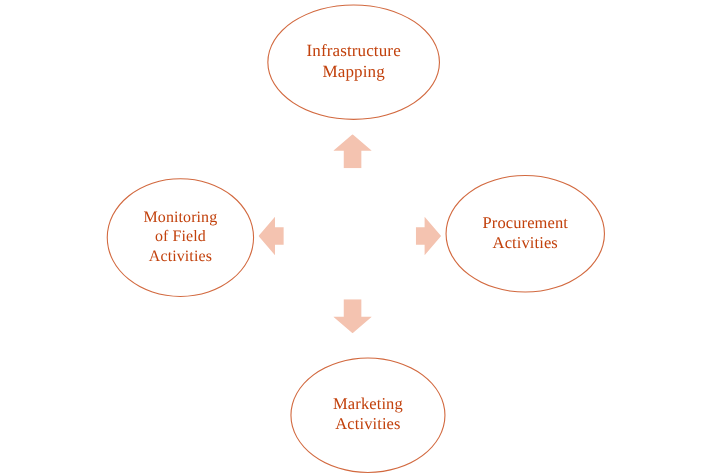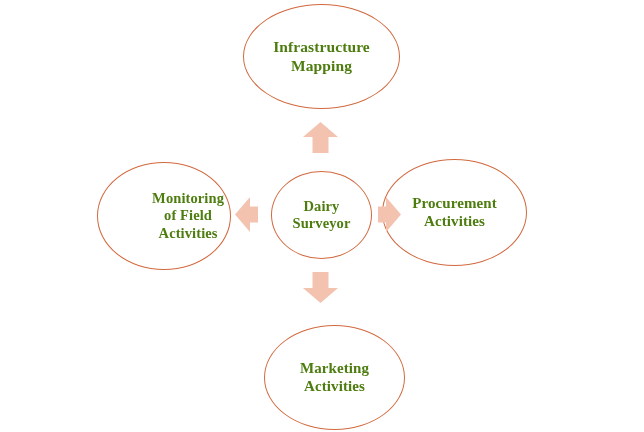--- a/index.html
+++ b/index.html
@@ -30,56 +30,55 @@
     justify-content: center;
     box-sizing: border-box;
     border: 1.3px solid #d2693f;
     border-radius: 50%;
     background: #ffffff;
     text-align: center;
   }
 
   .node-label {
     font-family: "Liberation Serif", "DejaVu Serif", serif;
-    font-weight: bold;
-    color: #4d7c0f;
+    font-weight: normal;
+    color: #c2410c;
     line-height: 1.18;
     letter-spacing: 0.1px;
     white-space: pre-line;
     padding: 0 6px;
   }
 
   
   #node-top {
     left: 243px;
     top: 4px;
     width: 157px;
     height: 105px;
   }
   #node-top .node-label { font-size: 15.5px; }
 
   #node-left {
     left: 97px;
     top: 162px;
     width: 134px;
     height: 108px;
-    justify-content: flex-end;
   }
   #node-left .node-label { font-size: 14.5px; }
 
   #node-center {
     left: 271px;
     top: 171px;
     width: 101px;
     height: 88px;
   }
   #node-center .node-label { font-size: 14.5px; }
 
   #node-right {
-    left: 382px;
+    left: 405px;
     top: 159px;
     width: 145px;
     height: 107px;
     text-align: center;
   }
   #node-right .node-label { font-size: 15px; }
 
   #node-bottom {
     left: 264px;
     top: 325px;
@@ -108,24 +107,20 @@
     <span class="node-label">Infrastructure
 Mapping</span>
   </div>
 
   <div class="node" id="node-left">
     <span class="node-label">Monitoring
 of Field
 Activities</span>
   </div>
 
-  <div class="node" id="node-center">
-    <span class="node-label">Dairy
-Surveyor</span>
-  </div>
 
   <div class="node" id="node-right">
     <span class="node-label">Procurement
 Activities</span>
   </div>
 
   <div class="node" id="node-bottom">
     <span class="node-label">Marketing
 Activities</span>
   </div>

